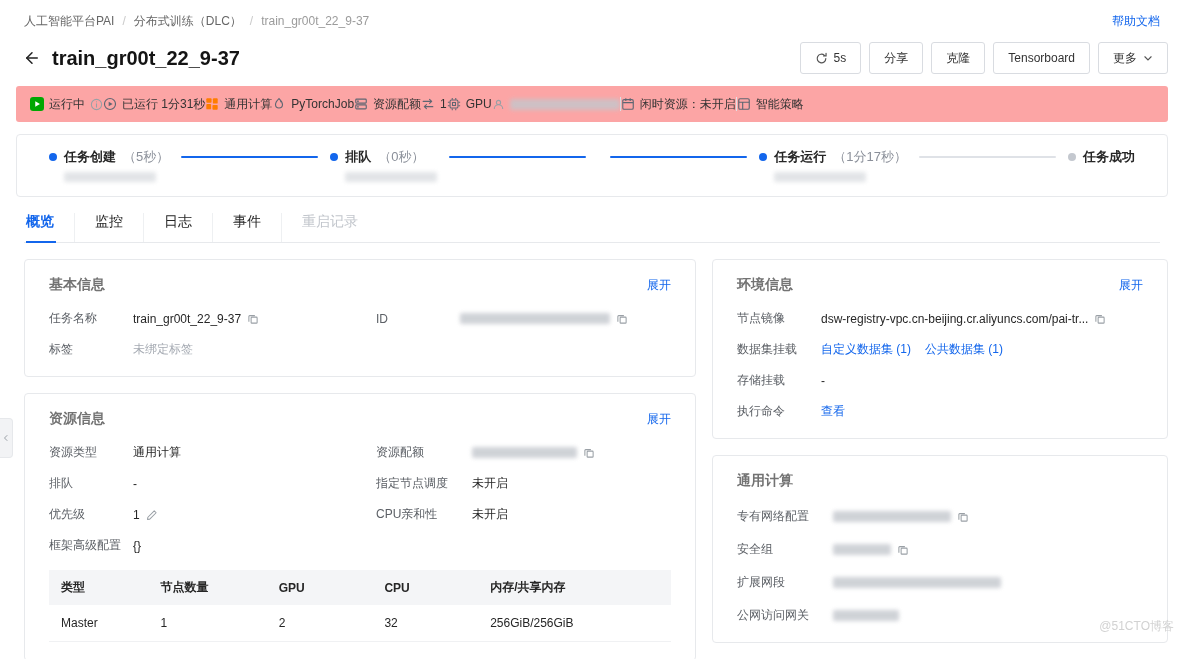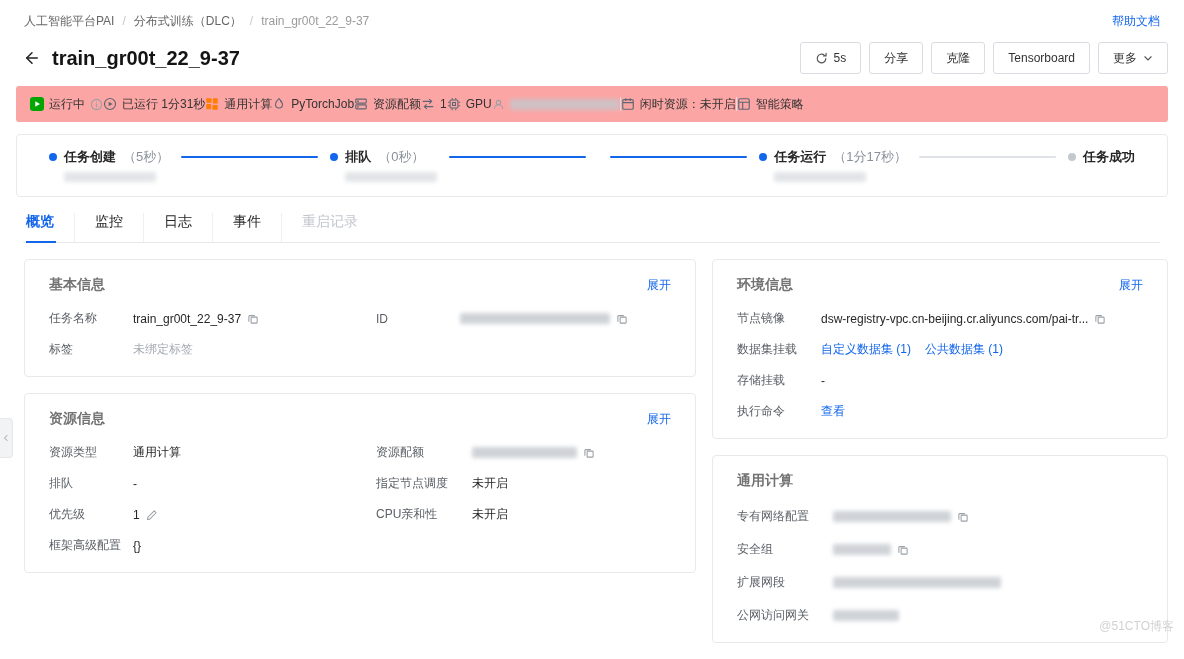--- a/index.html
+++ b/index.html
@@ -345,20 +345,40 @@
         <div class="frow">
           <span class="flabel wide">CPU亲和性</span>
           <span class="fvalue">未开启</span>
         </div>
         <div class="frow">
           <span class="flabel">框架高级配置</span>
           <span class="fvalue">{}</span>
         </div>
         <div></div>
       </div>
+      <table class="rtable">
+        <thead>
+          <tr>
+            <th style="width:16%">类型</th>
+            <th style="width:19%">节点数量</th>
+            <th style="width:17%">GPU</th>
+            <th style="width:17%">CPU</th>
+            <th>内存/共享内存</th>
+          </tr>
+        </thead>
+        <tbody>
+          <tr>
+            <td>Master</td>
+            <td>1</td>
+            <td>2</td>
+            <td>32</td>
+            <td>256GiB/256GiB</td>
+          </tr>
+        </tbody>
+      </table>
     </div>
   </div>
 
   <div class="col-right">
 
     <div class="card">
       <div class="card-head">
         <span class="card-title">环境信息</span>
         <span class="expand">展开</span>
       </div>

